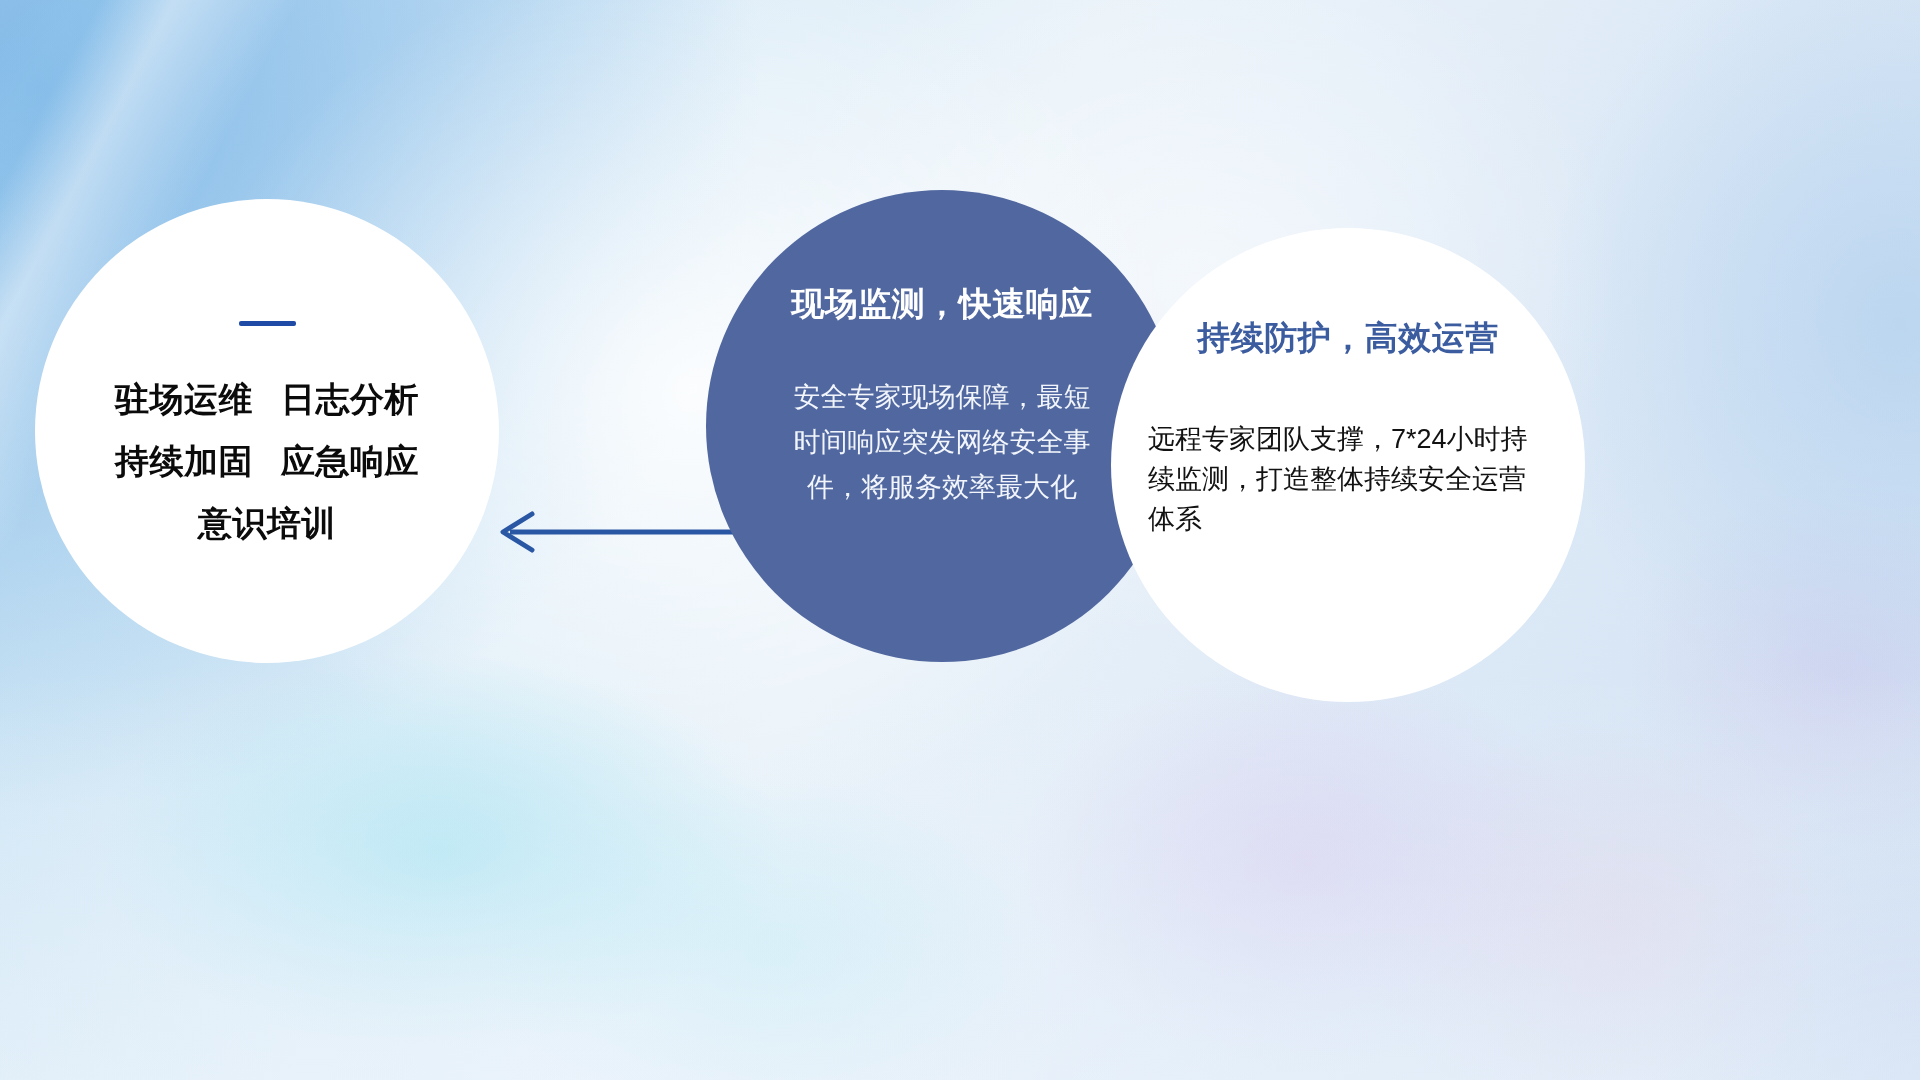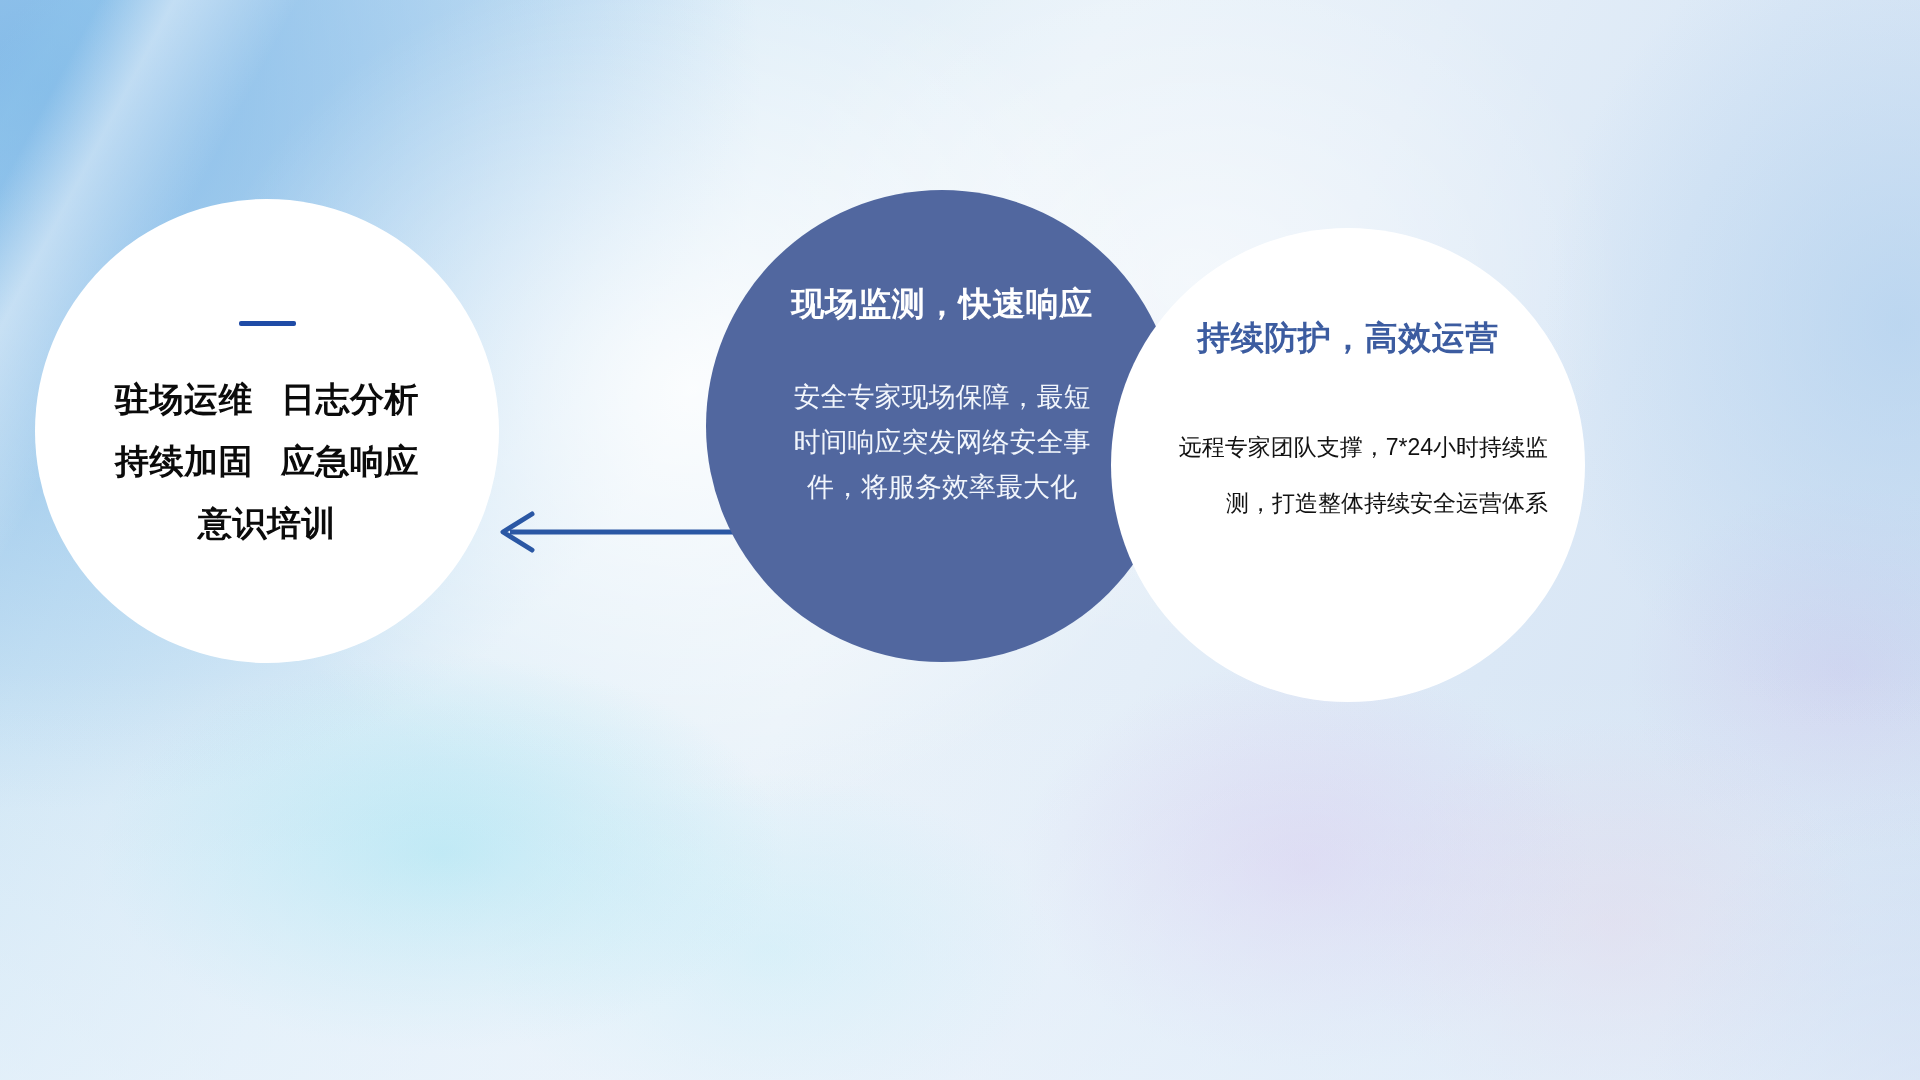--- a/index.html
+++ b/index.html
@@ -165,23 +165,23 @@
     font-size: 33px;
     letter-spacing: 0.5px;
     white-space: nowrap;
     text-align: center;
   }
 
   #circle-right .card-body {
     margin-top: 58px;
     width: 400px;
     color: #121212;
-    font-size: 23px;
-    line-height: 56px;
-    text-align: right;
+    font-size: 27px;
+    line-height: 40px;
+    text-align: left;
   }
 
   
   #flow-arrow {
     position: absolute;
     left: 470px;
     top: 500px;
     width: 400px;
     height: 64px;
     z-index: 2;

